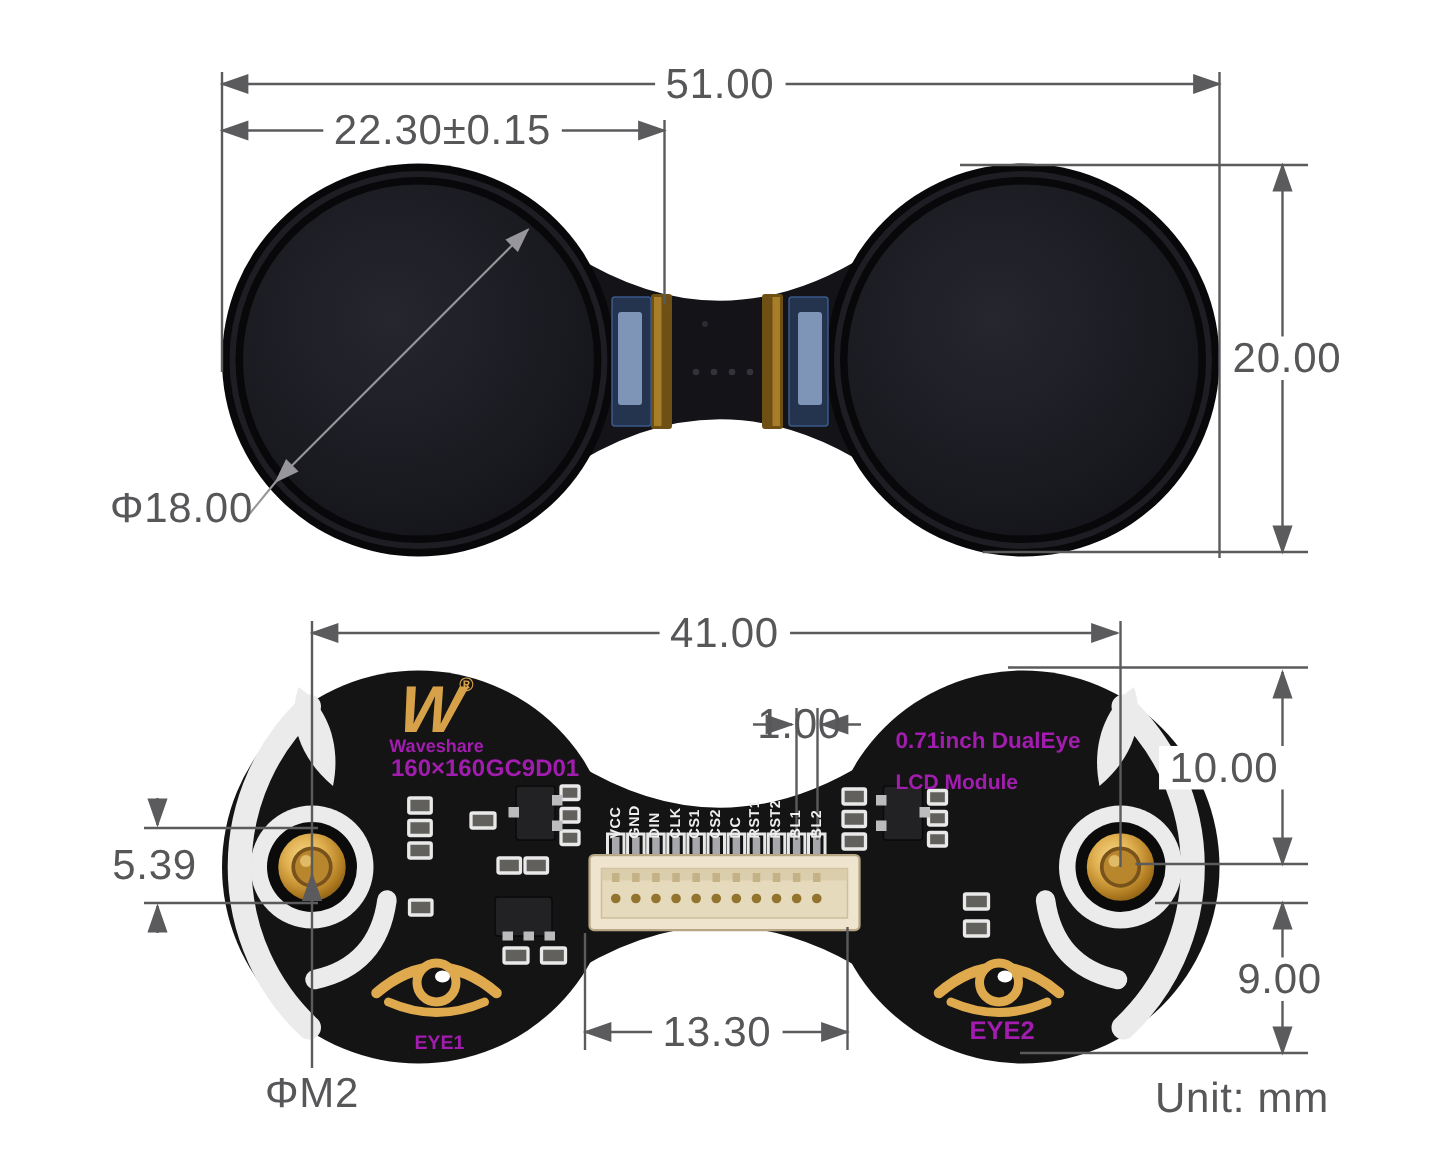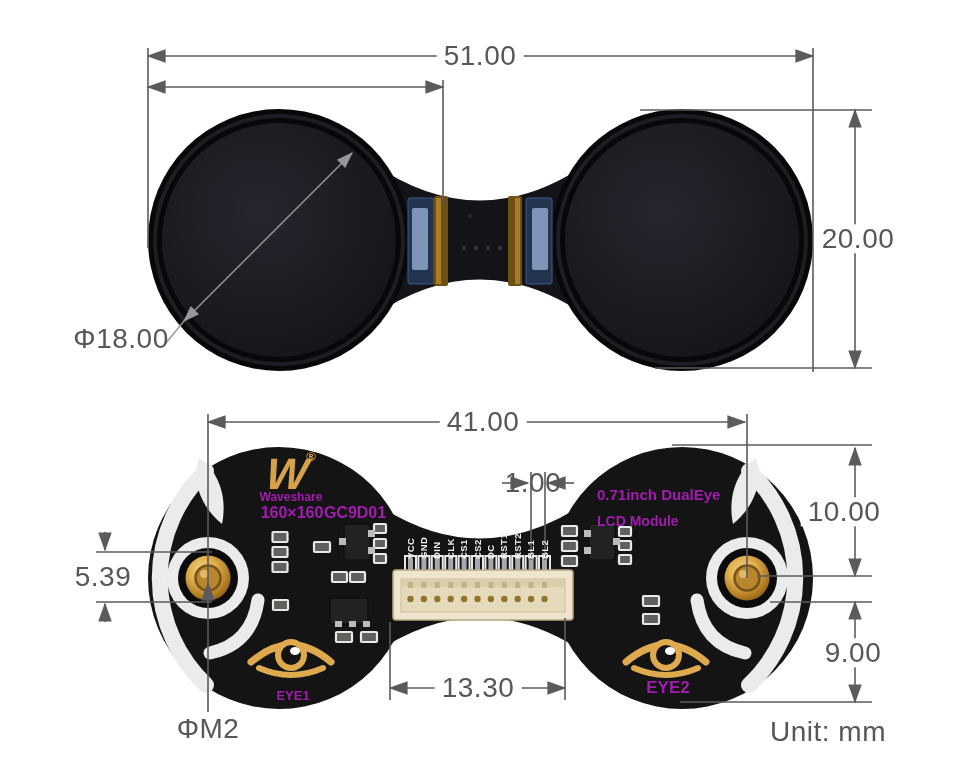--- a/index.html
+++ b/index.html
@@ -259,26 +259,27 @@
 
     <line x1="390" y1="688" x2="565" y2="688" marker-start="url(#arr)" marker-end="url(#arr)"></line>
     <line x1="390" y1="622" x2="390" y2="700"></line>
     <line x1="565" y1="618" x2="565" y2="700"></line>
 
     <line x1="208" y1="600" x2="208" y2="583" marker-end="url(#arr)"></line>
   </g>
 </svg>
 
 <div class="dim" style="left:480px;top:56px">51.00</div>
+<div class="dim" style="left:295px;top:87px">22.30±0.15</div>
 <div class="dim" style="left:858px;top:239px">20.00</div>
 <div class="dim nobg" style="left:121px;top:339px">Φ18.00</div>
 
 <div class="dim" style="left:483px;top:422px">41.00</div>
 <div class="dim nobg" style="left:533px;top:483px">1.00</div>
-<div class="dim" style="left:844px;top:512px">10.00</div>
+<div class="dim" style="left:816px;top:512px">10.00</div>
 <div class="dim nobg" style="left:103px;top:577px">5.39</div>
 <div class="dim" style="left:853px;top:653px">9.00</div>
 <div class="dim" style="left:478px;top:688px">13.30</div>
 <div class="dim nobg" style="left:208px;top:729px">ΦM2</div>
 <div class="dim nobg" style="left:828px;top:732px">Unit: mm</div>
 
 <div class="wlogo" style="left:287px;top:474px">W</div>
 <div class="reg" style="left:311px;top:456px">®</div>
 <div class="gold" style="left:291px;top:497px;font-size:12px">Waveshare</div>
 <div class="gold" style="left:292px;top:513px;font-size:16px">160×160</div>

